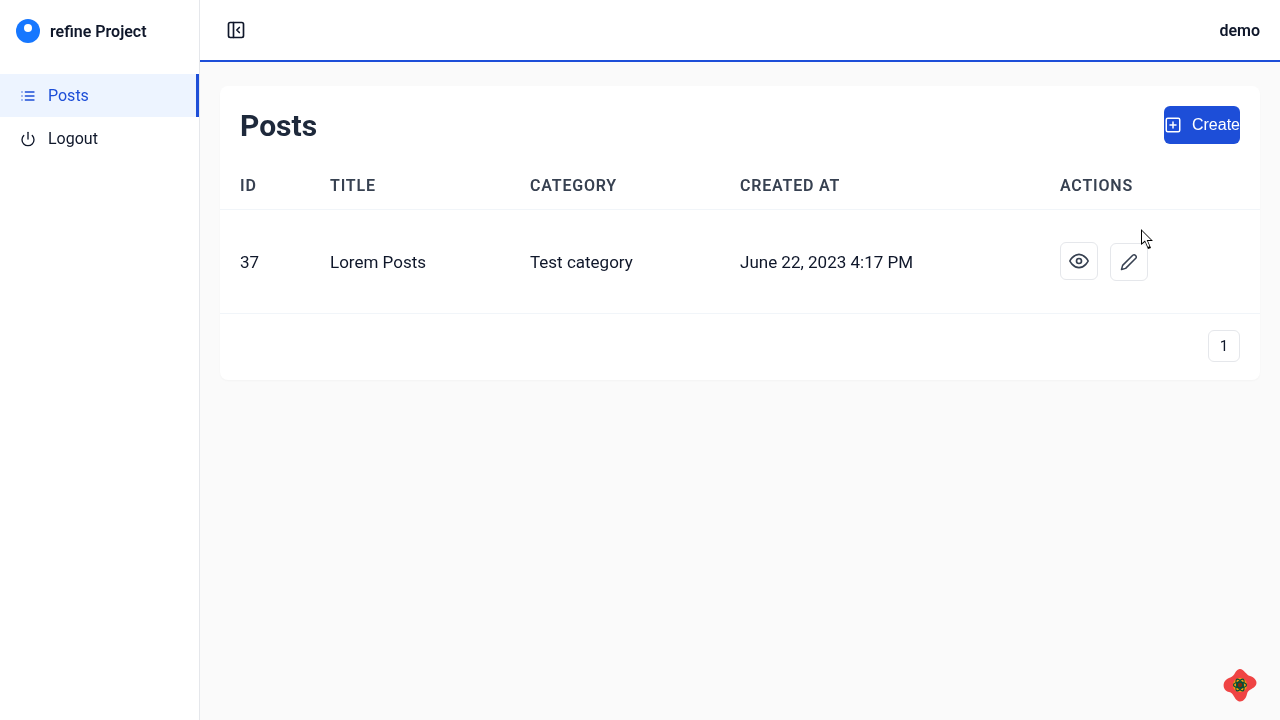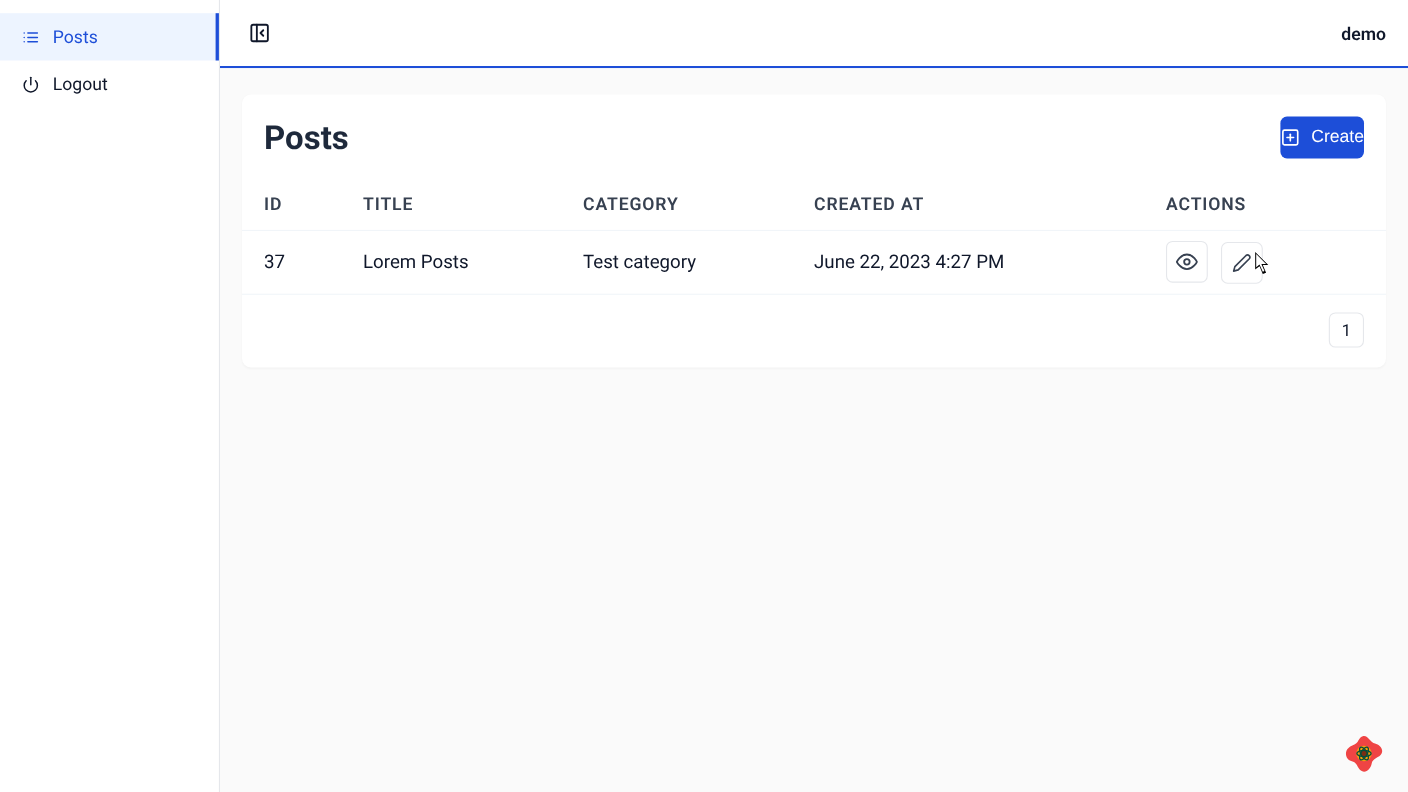--- a/index.html
+++ b/index.html
@@ -112,21 +112,21 @@
     text-align: left;
     font-size: 16px;
     font-weight: 600;
     letter-spacing: 0.05em;
     color: #374151;
     padding: 14px 20px;
     border-bottom: 1px solid #f1f5f9;
     text-transform: uppercase;
   }
   .table td {
-    padding: 9px 20px;
+    padding: 32px 20px;
     font-size: 17px;
     color: #0f172a;
     border-bottom: 1px solid #f1f5f9;
   }
   .col-id { width: 90px; }
   .col-title { width: 200px; }
   .col-cat { width: 210px; }
   .col-created { width: 320px; }
   .actions-cell { white-space: nowrap; }
   .icon-btn {
@@ -166,20 +166,26 @@
     left: 1141px; top: 229px;
     pointer-events: none;
     z-index: 1000;
   }
 </style>
 </head>
 <body>
 
 <div class="app">
   <aside class="sidebar">
+    <div class="logo-area">
+      <div class="logo-mark">
+        <div class="logo-dot"></div>
+      </div>
+      <div class="logo-text">refine Project</div>
+    </div>
     <nav class="nav">
       <div class="nav-item active">
         <span class="nav-icon">
           <svg width="16" height="16" viewBox="0 0 24 24" fill="none" stroke="#1d4ed8" stroke-width="2" stroke-linecap="round">
             <line x1="8" y1="6" x2="21" y2="6"></line>
               <line x1="8" y1="12" x2="21" y2="12"></line>
               <line x1="8" y1="18" x2="21" y2="18"></line>
             <line x1="3" y1="6" x2="3.01" y2="6"></line>
               <line x1="3" y1="12" x2="3.01" y2="12"></line>
               <line x1="3" y1="18" x2="3.01" y2="18"></line>
@@ -233,21 +239,21 @@
               <th class="col-cat">CATEGORY</th>
               <th class="col-created">CREATED AT</th>
               <th>ACTIONS</th>
             </tr>
           </thead>
           <tbody>
             <tr>
               <td>37</td>
               <td>Lorem Posts</td>
               <td>Test category</td>
-              <td>June 22, 2023 4:27 PM</td>
+              <td>June 22, 2023 4:17 PM</td>
               <td class="actions-cell">
                 <button class="icon-btn">
                   <svg width="20" height="20" viewBox="0 0 24 24" fill="none" stroke="#374151" stroke-width="2" stroke-linecap="round" stroke-linejoin="round">
                     <path d="M1 12s4-8 11-8 11 8 11 8-4 8-11 8-11-8-11-8z"></path>
                       <circle cx="12" cy="12" r="3"></circle>
                   </svg>
                 </button>
                 <button class="icon-btn">
                   <svg width="18" height="18" viewBox="0 0 24 24" fill="none" stroke="#374151" stroke-width="2" stroke-linecap="round" stroke-linejoin="round">
                     <path d="M17 3a2.85 2.85 0 0 1 4 4L7.5 20.5 2 22l1.5-5.5L17 3z"></path>

